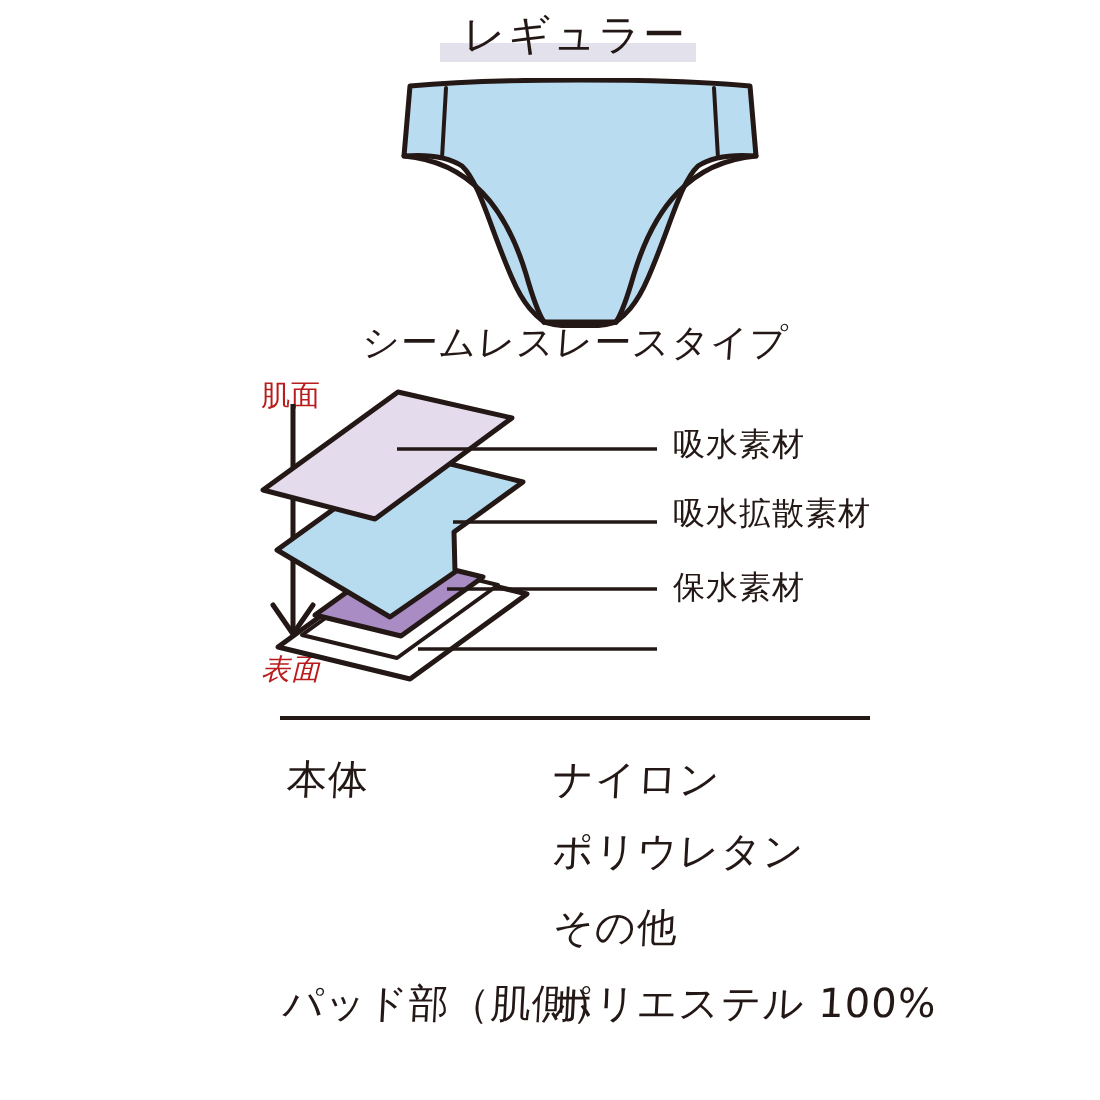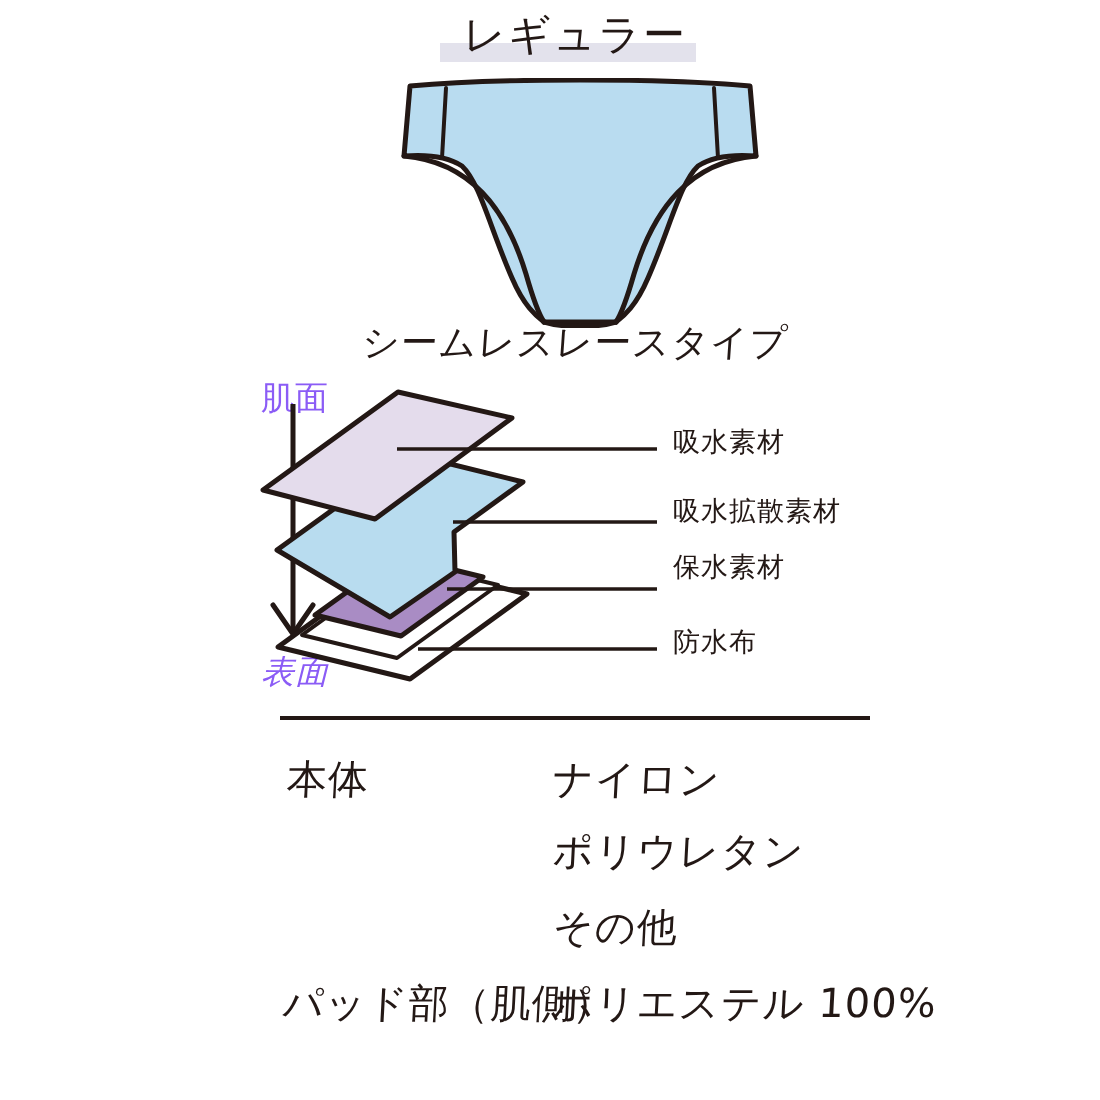--- a/index.html
+++ b/index.html
@@ -75,33 +75,33 @@
   .layers {
     position: absolute;
     left: 230px;
     top: 372px;
     width: 430px;
     height: 325px;
   }
 
   .axis-label {
     position: absolute;
-    font-size: 33px;
-    color: #8b5cf6;
+    font-size: 29px;
+    color: #b91c1c;
     letter-spacing: 1px;
     white-space: nowrap;
   }
   .axis-label.top { left: 236px; top: 376px; }
   .axis-label.bottom { left: 236px; top: 650px; font-style: italic; }
 
   
   .layer-label {
     position: absolute;
     left: 648px;
-    font-size: 27px;
+    font-size: 32px;
     letter-spacing: 1px;
     color: #231815;
     white-space: nowrap;
     line-height: 1;
   }
 
   
   .divider {
     position: absolute;
     left: 255px;
@@ -204,22 +204,21 @@
 
       <line x1="142" y1="77" x2="402" y2="77" stroke="#231815" stroke-width="3.5"></line>
       <line x1="198" y1="150" x2="402" y2="150" stroke="#231815" stroke-width="3.5"></line>
       <line x1="192" y1="217" x2="402" y2="217" stroke="#231815" stroke-width="3.5"></line>
       <line x1="163" y1="277" x2="402" y2="277" stroke="#231815" stroke-width="3.5"></line>
     </svg>
   </div>
 
   <div class="layer-label" style="top:428px;">吸水素材</div>
   <div class="layer-label" style="top:500px;font-family:Liberation Mono, monospace;">吸水拡散素材</div>
-  <div class="layer-label" style="top:553px;">保水素材</div>
-  <div class="layer-label" style="top:628px;">防水布</div>
+  <div class="layer-label" style="top:571px;">保水素材</div>
 
   <div class="divider"></div>
 
   <div class="materials">
     <div class="mat-row" style="top:0px;">
       <span class="mat-key" style="left:262px;">本体</span>
       <span class="mat-val">ナイロン</span>
     </div>
     <div class="mat-row" style="top:72px;">
       <span class="mat-key" style="left:262px;"></span>

